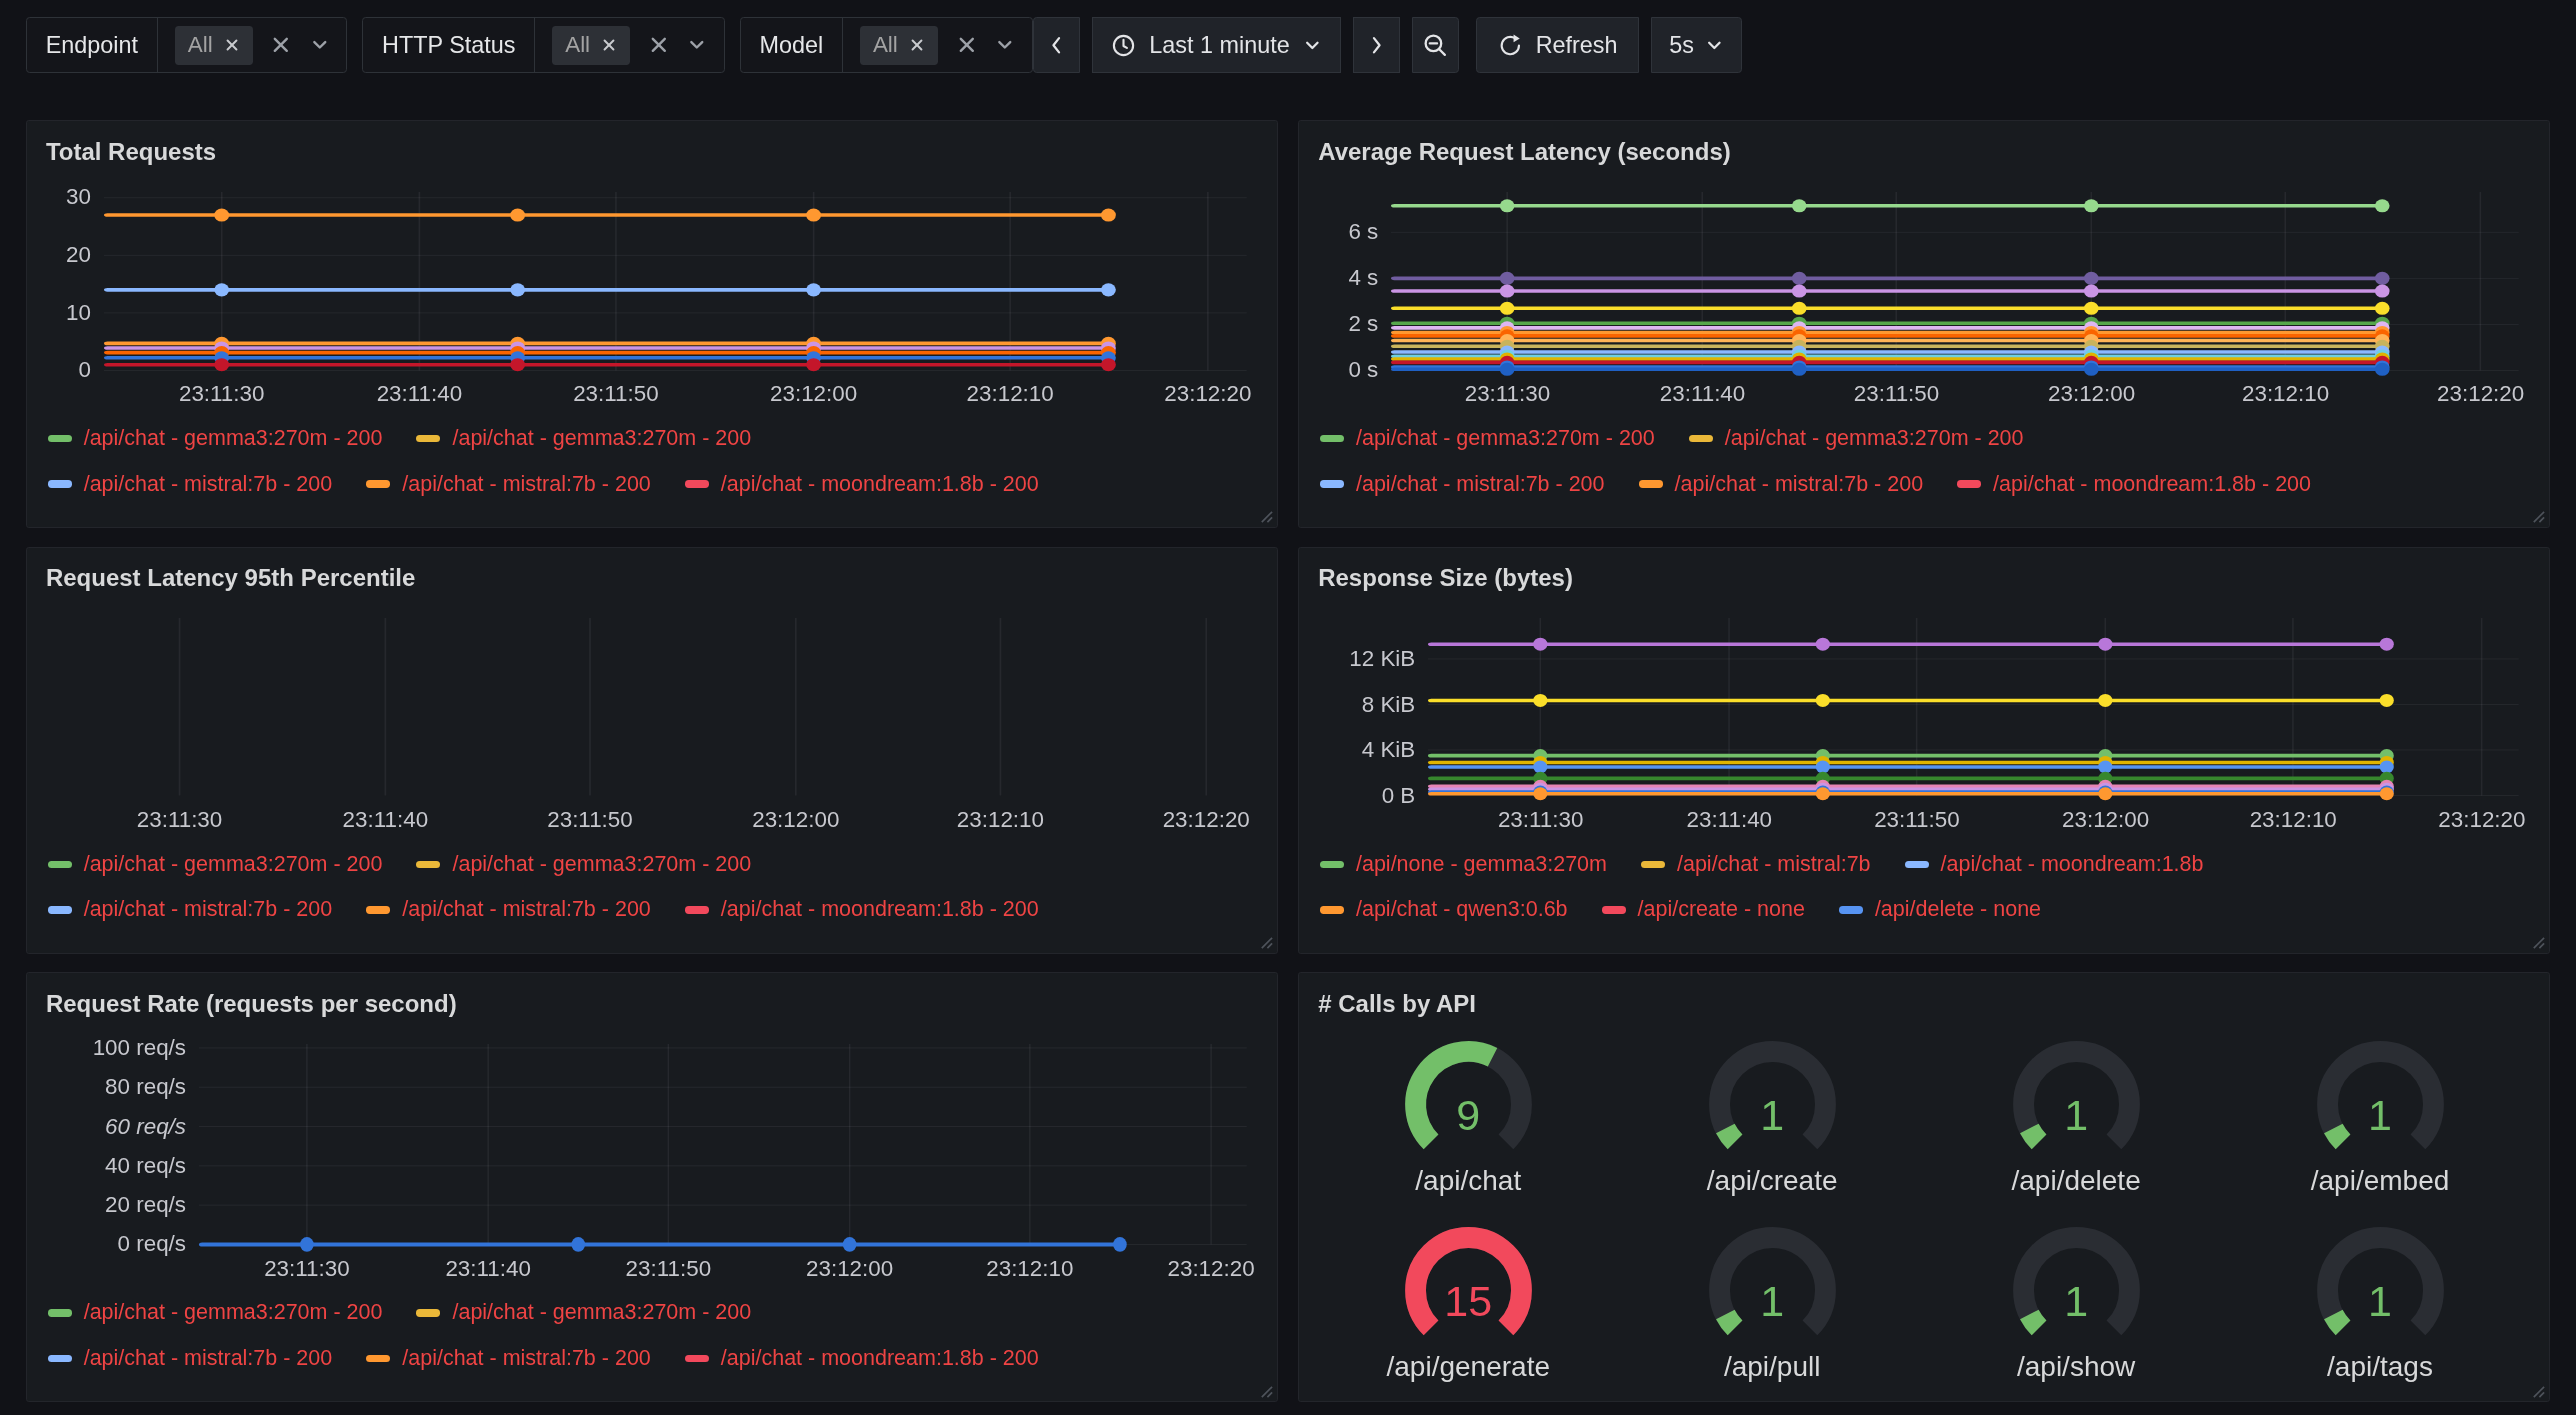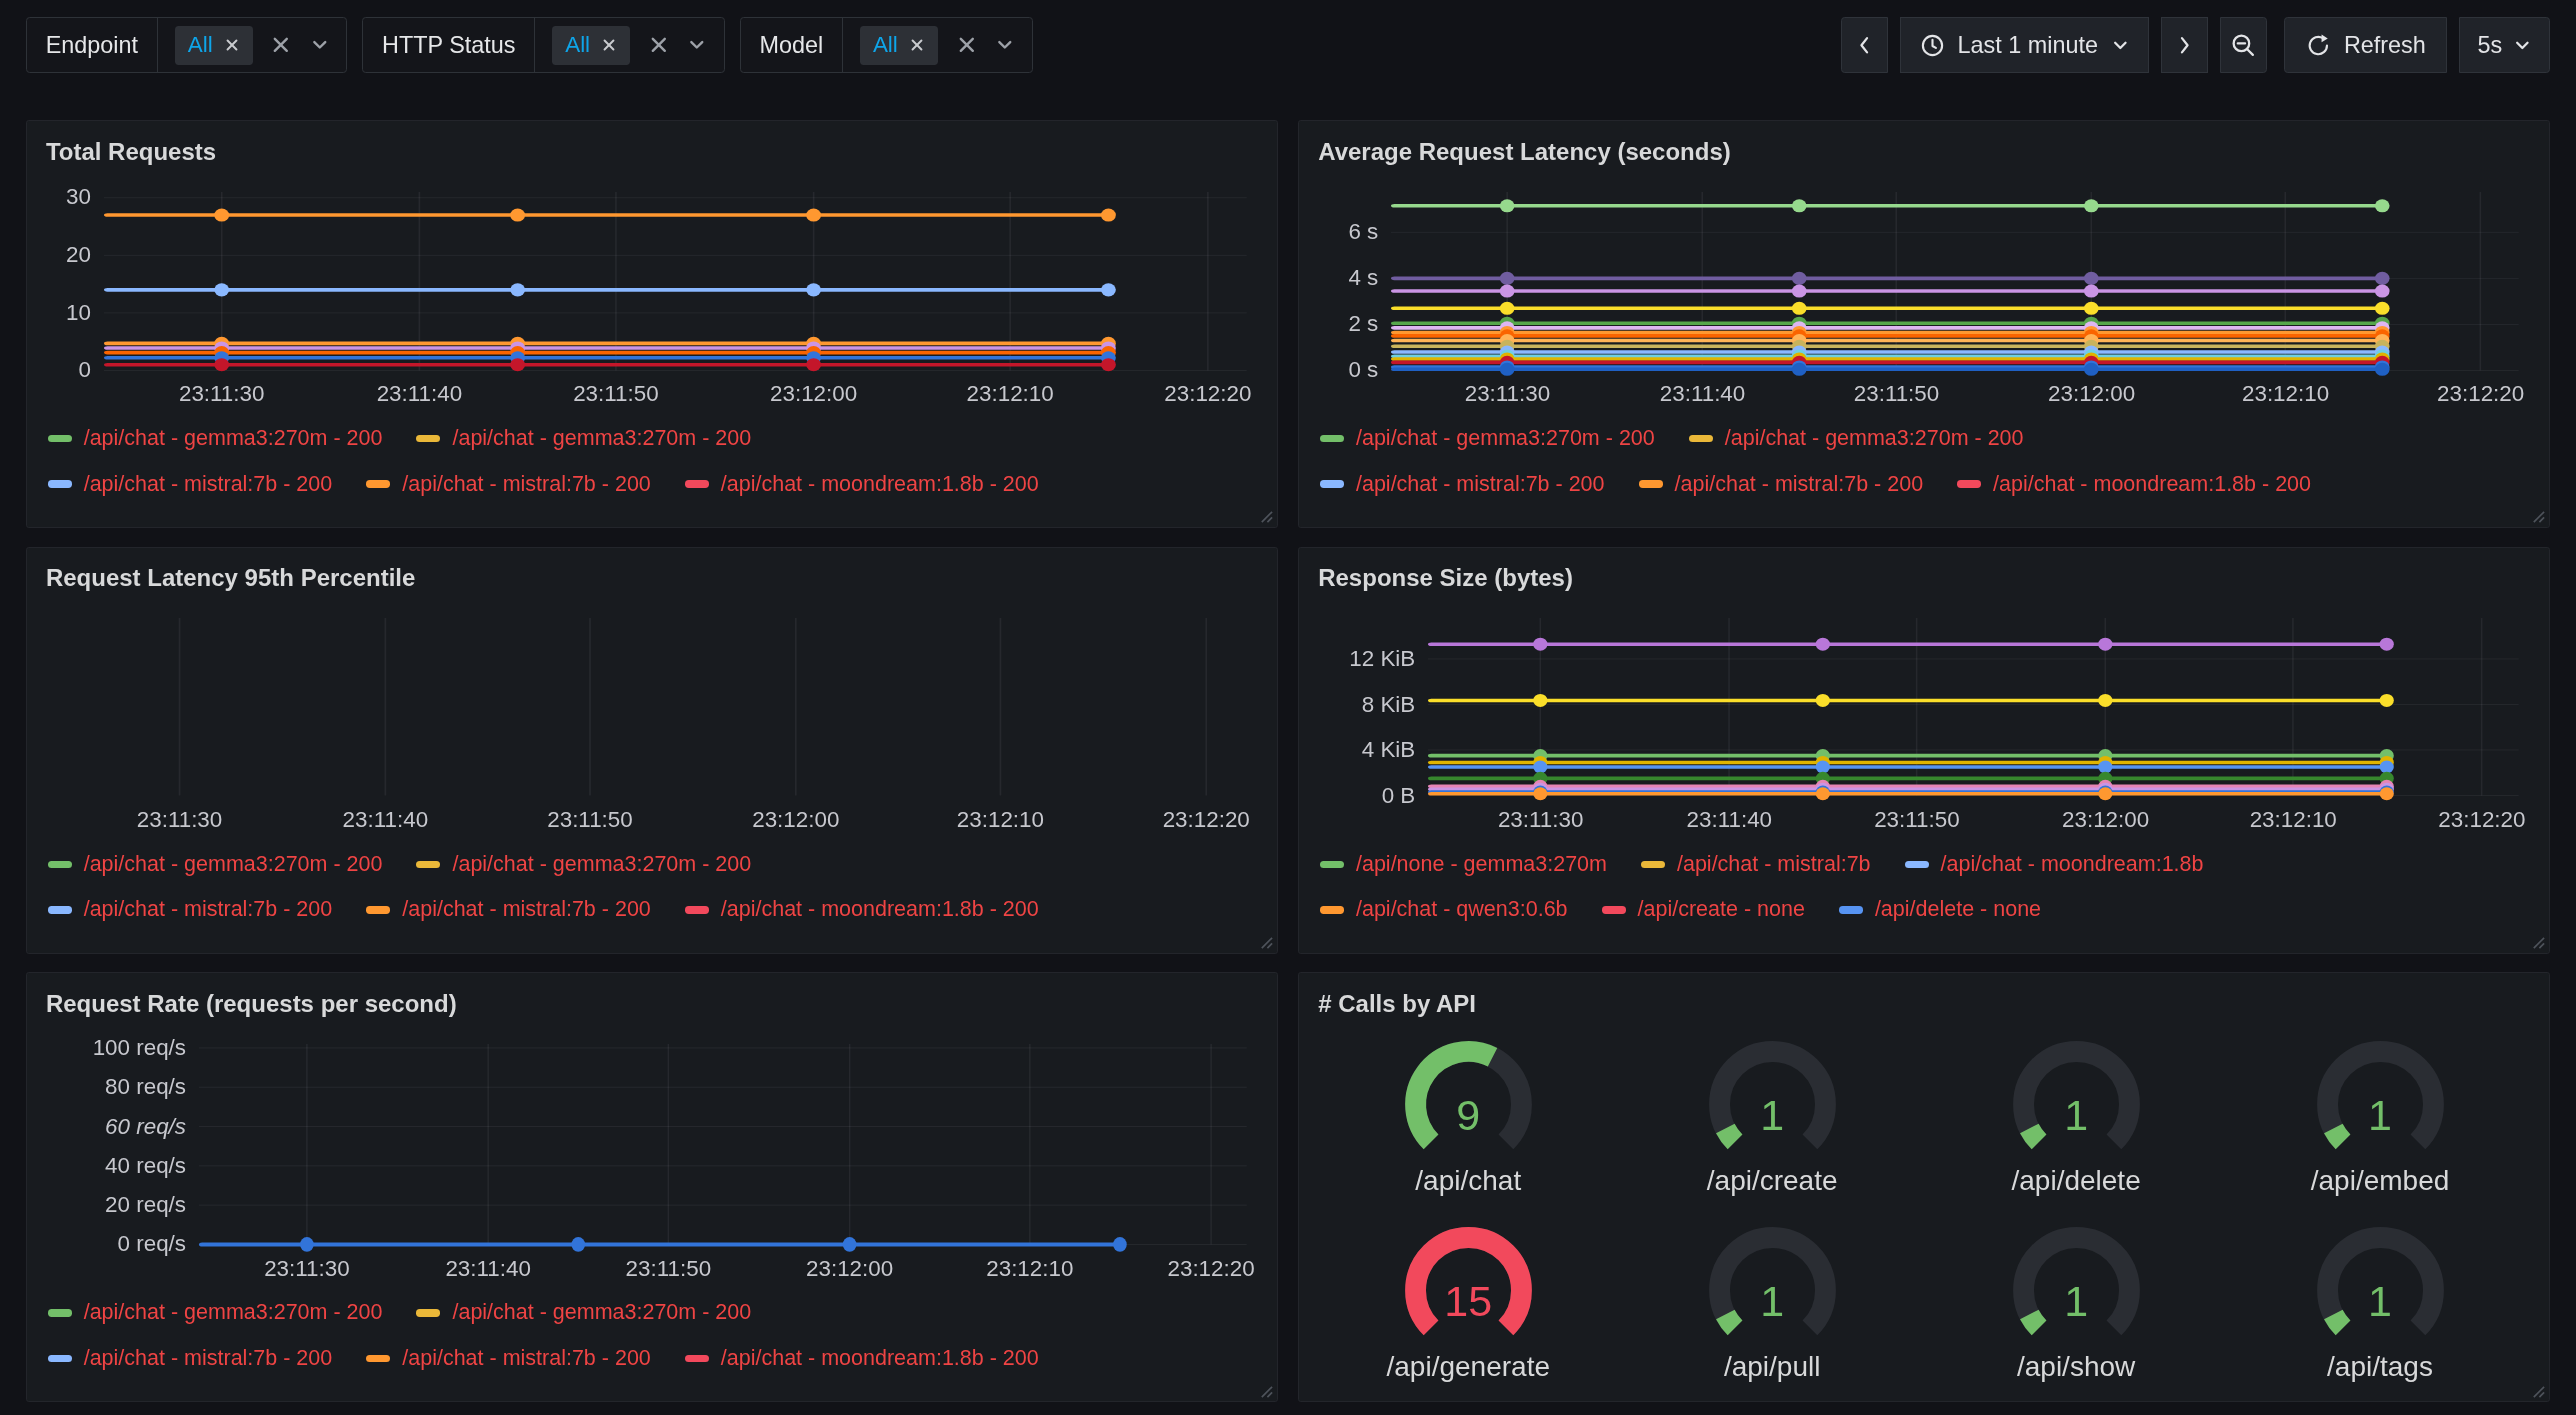--- a/index.html
+++ b/index.html
@@ -1,26 +1,26 @@
 <!DOCTYPE html>
 <html style="font-size:15px"><head>
 <meta charset="utf-8">
 <style>
   html,body{margin:0;padding:0;background:#111217}
   .app{position:relative;width:2576px;height:1415px;background:#111217;overflow:hidden;
        font-family:"Liberation Sans",sans-serif;color:#d8d9da}
 
   
   .toolbar{position:absolute;top:17px;left:26px;right:26px;height:56px;
-           display:flex;justify-content:space-between;align-items:center}
+           display:flex;align-items:center}
   .filters{display:flex;gap:15px;height:56px}
   .filter{display:flex;align-items:stretch;border:0.9px solid #2e3238;border-radius:3.7px;box-sizing:border-box;background:#14151a}
   .filter-label{display:flex;align-items:center;padding:0 18.7px;font-size:23.4px;color:#e6e7e9;border-right:0.9px solid #2e3238}
   .filter-value{display:flex;align-items:center;gap:18.7px;padding:0 17px}
-  .pill{display:flex;align-items:center;gap:11.2px;background:#2d3036;border-radius:3.7px;padding:6.5px 13px;font-size:22.4px;color:#0ea5e9;cursor:pointer}
+  .pill{display:flex;align-items:center;gap:11.2px;background:#2d3036;border-radius:3.7px;padding:6.5px 13px;font-size:22.4px;color:#a3a3a3;cursor:pointer}
   .icon{display:inline-flex;align-items:center;justify-content:center}
   .icon svg{fill:none;stroke:#9da1a8;stroke-width:2.2;stroke-linecap:round;stroke-linejoin:round}
   .pill .icon svg{stroke:#c9cbcf}
   .time{display:flex;gap:17px;height:56px}
   .seg-group{display:flex;gap:12px}
   .seg{display:flex;align-items:center;background:#202329;border:0.9px solid #2f333a;color:#e3e4e7;
        font-size:23.4px;box-sizing:border-box;cursor:pointer;height:56px}
   .seg .icon svg{stroke:#e3e4e7}
   .seg-group .seg:first-child{border-radius:3.7px 0 0 3.7px}
   .seg-group .seg:last-child{border-radius:0 3.7px 3.7px 0}

